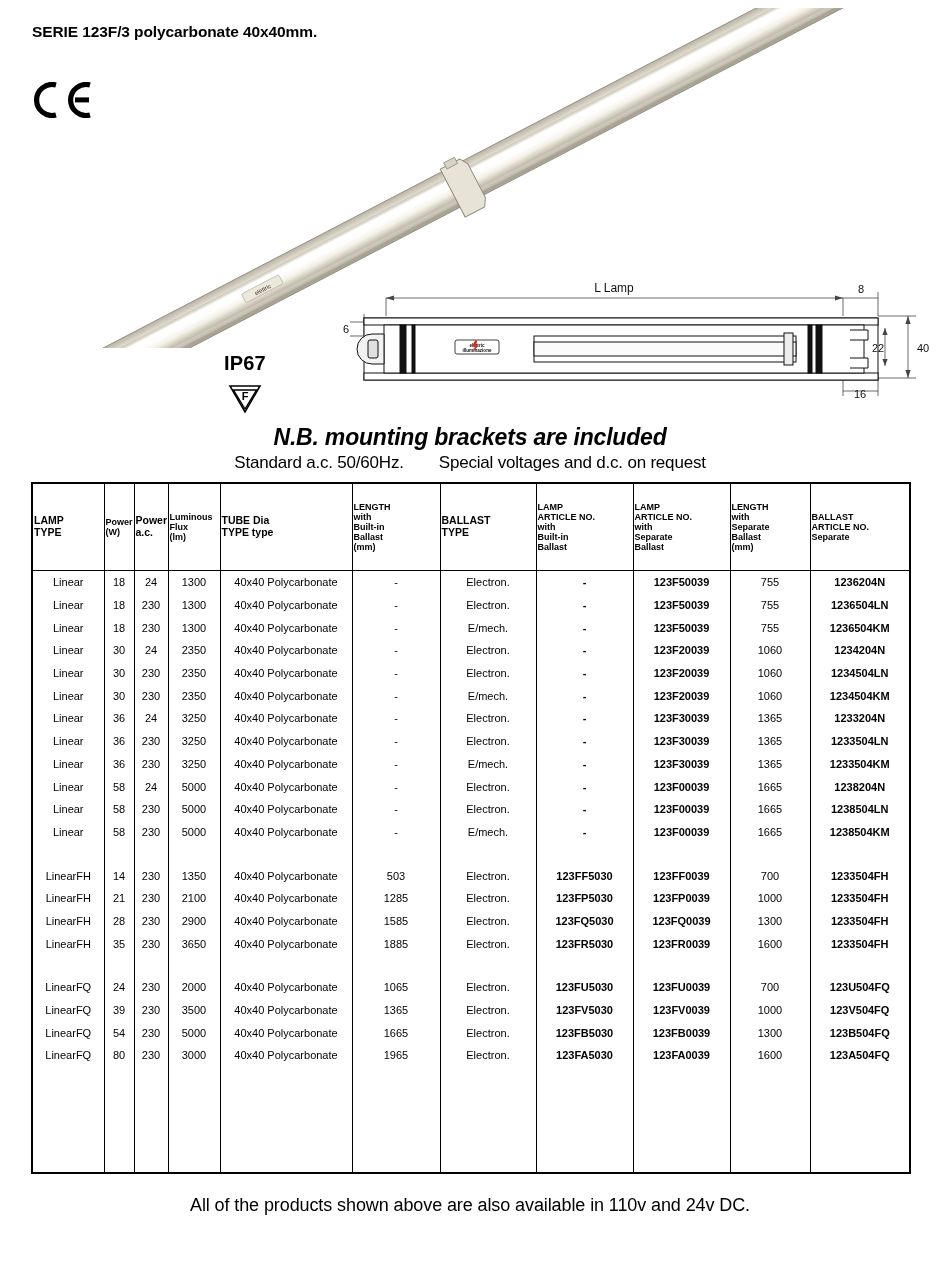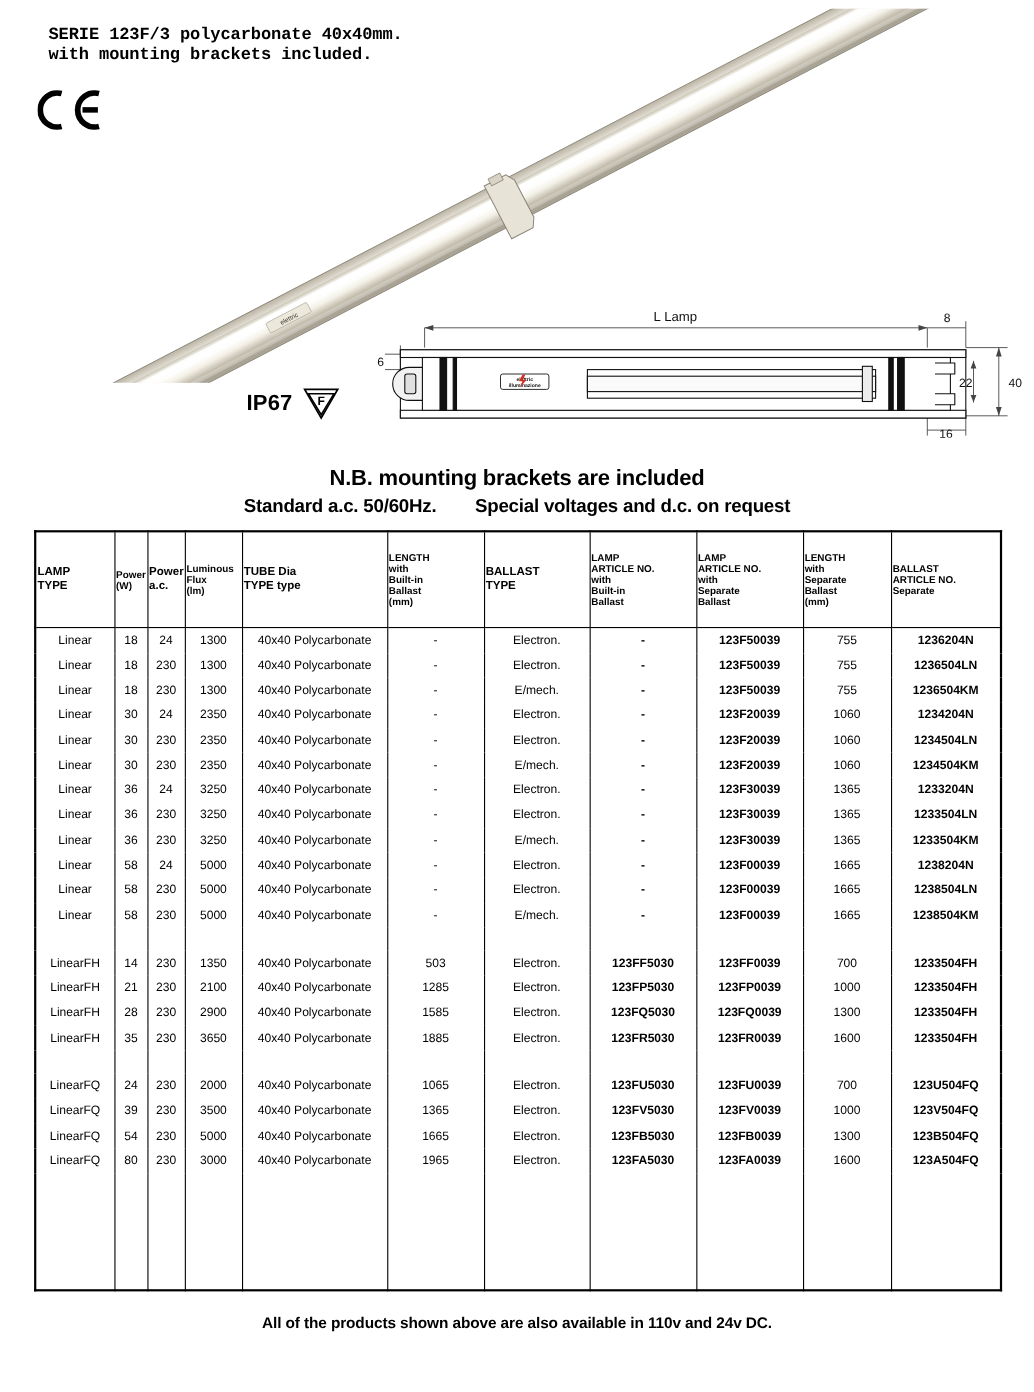--- a/index.html
+++ b/index.html
@@ -4,41 +4,41 @@
 <style>
   html,body{margin:0;padding:0;background:#ffffff;}
   body{
     width:940px;height:1265px;position:relative;overflow:hidden;
     font-family:"Liberation Sans","DejaVu Sans",sans-serif;
     color:#000;
     -webkit-font-smoothing:antialiased;
   }
 
   
-  #header-block{position:absolute;left:44px;top:22px;width:500px;font-family:Liberation Mono, monospace;}
+  #header-block{position:absolute;left:32px;top:22px;width:500px;}
   .title-line{font-size:15.5px;font-weight:bold;line-height:1.25;letter-spacing:-0.1px;white-space:nowrap;}
 
   
   #ce-mark{position:absolute;left:34px;top:82px;width:60px;height:36px;}
 
   
   #product-photo{position:absolute;left:18px;top:8px;width:910px;height:340px;pointer-events:none;}
 
   
-  #ip-block{position:absolute;left:224px;top:352px;display:flex;align-items:center;gap:9px;}
+  #ip-block{position:absolute;left:224px;top:352px;display:flex;align-items:center;gap:9px;flex-direction:column;}
   #ip-code{font-size:20px;font-weight:bold;letter-spacing:0.2px;}
   #f-symbol{width:34px;height:30px;}
 
   
   #tech-drawing{position:absolute;left:338px;top:278px;width:595px;height:120px;}
 
   
   #nb-block{position:absolute;left:0;top:424px;width:940px;text-align:center;}
-  #nb-line1{font-size:20px;font-weight:bold;letter-spacing:-0.2px;line-height:1.18;}
-  #nb-line2{font-size:17px;font-weight:bold;letter-spacing:-0.2px;line-height:1.3;margin-top:1px;}
+  #nb-line1{font-size:23px;font-weight:bold;letter-spacing:-0.2px;line-height:1.18;font-style:italic;}
+  #nb-line2{font-size:17px;font-weight:normal;letter-spacing:-0.2px;line-height:1.3;margin-top:1px;}
   #nb-line2 .gap{display:inline-block;width:26px;}
 
   
   #spec-table{
     position:absolute;left:31px;top:482px;width:878px;
     border-collapse:collapse;table-layout:fixed;
     border:2px solid #000;
   }
   #spec-table td,#spec-table th{
     border-left:1.4px solid #000;border-right:1.4px solid #000;
@@ -64,21 +64,21 @@
   .c-tube{width:132px}
   .c-lenb{width:88px}
   .c-ball{width:96px}
   .c-art1{width:97px}
   .c-art2{width:97px}
   .c-lens{width:80px}
   .c-art3{width:100px}
 
   
   #footer-block{position:absolute;left:0;top:1192px;width:940px;text-align:center;}
-  .footer-line{font-size:14px;font-weight:bold;line-height:1.45;letter-spacing:-0.1px;}
+  .footer-line{font-size:18px;font-weight:normal;line-height:1.45;letter-spacing:-0.1px;}
 </style>
 </head>
 <body>
 
 <svg id="product-photo" viewBox="0 0 910 340">
   <defs>
     <linearGradient id="tubeGrad" x1="0" y1="0" x2="0" y2="1">
       <stop offset="0%" stop-color="#cfcabb"></stop>
       <stop offset="14%" stop-color="#f6f4ee"></stop>
       <stop offset="40%" stop-color="#ffffff"></stop>
@@ -117,21 +117,20 @@
     <rect x="895" y="150" width="24" height="40" fill="#1b1a1e"></rect>
     <rect x="895" y="157" width="24" height="3" fill="#3a383c"></rect>
 
     <rect x="846" y="160" width="5" height="20" fill="#d2cdbd" stroke="#8d887a" stroke-width="0.5"></rect>
     <text x="866" y="174" font-family="'Liberation Sans',sans-serif" font-size="7" text-anchor="middle" fill="#6e695c">23</text>
   </g>
 </svg>
 
 <div id="header-block">
   <div class="title-line">SERIE 123F/3 polycarbonate 40x40mm.</div>
-  <div class="title-line">with mounting brackets included.</div>
 </div>
 
 <svg id="ce-mark" viewBox="0 0 60 36">
   <path d="M22 3 A15.5 15.5 0 1 0 22 33" fill="none" stroke="#000" stroke-width="5.2"></path>
   <path d="M56 3 A15.5 15.5 0 1 0 56 33" fill="none" stroke="#000" stroke-width="5.2"></path>
   <rect x="41" y="15.4" width="14" height="5" fill="#000"></rect>
 </svg>
 
 <div id="ip-block">
   <span id="ip-code">IP67</span>

